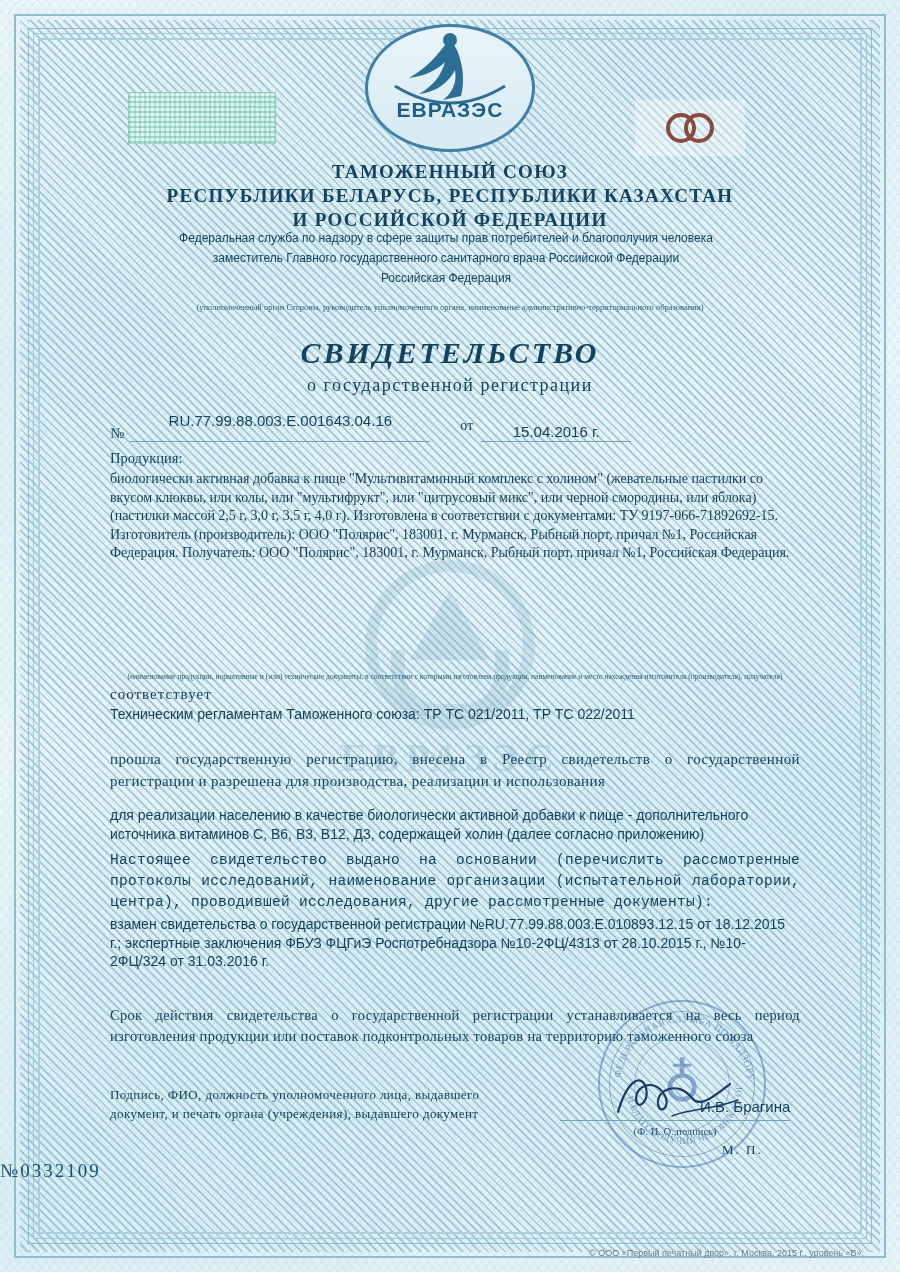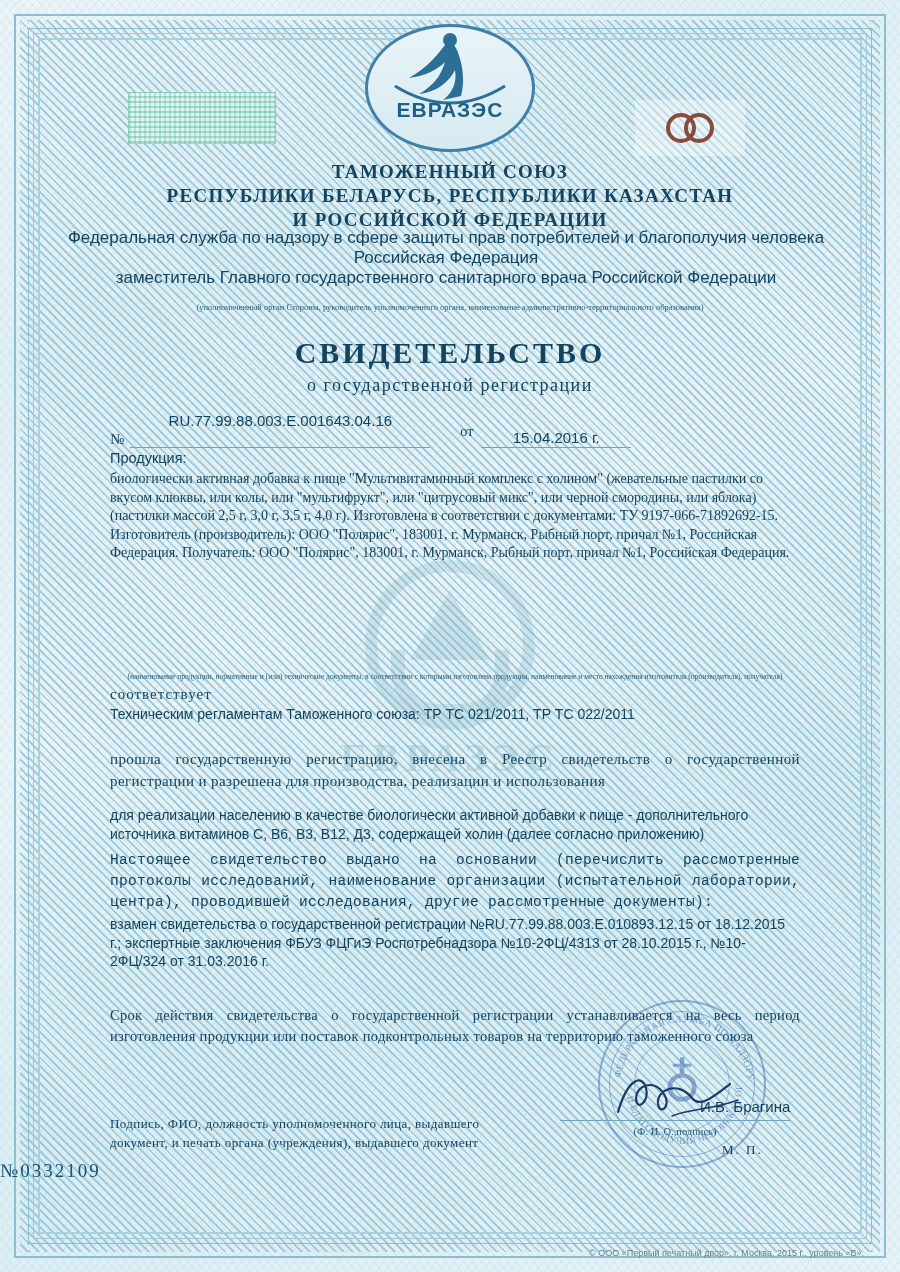--- a/index.html
+++ b/index.html
@@ -141,56 +141,56 @@
     position:absolute; left:0; right:0; top:160px; text-align:center;
     color:#14435f;
   }
   .t-line1, .t-line2, .t-line3{
     font-family:"Liberation Serif", serif;
     font-weight:bold; font-size:19px; letter-spacing:1.3px; line-height:24px;
   }
   .sub-lines{
     position:absolute; left:0; right:8px; top:228px; text-align:center;
     font-family:"Liberation Sans", sans-serif;
-    font-size:17px; line-height:20px; color:#14435f;
+    font-size:12px; line-height:20px; color:#14435f;
   }
   .small-note{
     position:absolute; left:0; right:0; top:302px; text-align:center;
     font-family:"Liberation Serif", serif;
     font-size:8.5px; color:#2b5e7a;
   }
   .main-title{
     position:absolute; left:0; right:0; top:336px; text-align:center;
     font-family:"Liberation Serif", serif;
-    font-size:30px; font-weight:bold; letter-spacing:3px; color:#14435f;
+    font-size:30px; font-weight:bold; letter-spacing:3px; color:#14435f;font-style:italic;
   }
   .main-subtitle{
     position:absolute; left:0; right:0; top:375px; text-align:center;
     font-family:"Liberation Serif", serif;
     font-size:18px; letter-spacing:1.5px; color:#14435f;
   }
 
   .numrow{
     position:absolute; left:110px; top:412px; width:690px;
     display:flex; align-items:flex-end; color:#14435f;
   }
   .numrow .nsym{ font-family:"Liberation Serif", serif; font-size:15px; margin-right:6px; }
   .numrow .nval{
     font-family:"Liberation Sans", sans-serif; font-size:15px;
-    border-bottom:1px solid #6fa6bd; padding:0 6px 18px 6px; min-width:300px; text-align:center;
+    border-bottom:1px solid #6fa6bd; padding:0 6px 12px 6px; min-width:300px; text-align:center;
   }
   .numrow .ot{ font-family:"Liberation Serif", serif; font-size:14px; margin:0 8px 8px 30px; }
   .numrow .dval{
     font-family:"Liberation Sans", sans-serif; font-size:15px;
     border-bottom:1px solid #6fa6bd; padding:0 14px 1px 14px; min-width:150px; text-align:center;
   }
 
   .lbl-prod{
     position:absolute; left:110px; top:450px;
-    font-family:Liberation Sans, sans-serif; font-size:14.5px; color:#14435f;
+    font-family:Liberation Serif, serif; font-size:14.5px; color:#14435f;
   }
   .prod-text{
     position:absolute; left:110px; top:470px; width:690px;
     font-family:Liberation Serif, serif; font-size:14px; line-height:18.5px;
     color:#123f59; text-align:left;
   }
   .hint1{
     position:absolute; left:110px; top:672px; width:690px;
     font-family:"Liberation Serif", serif; font-size:7.5px; color:#2b5e7a;
     text-align:center;
@@ -222,21 +222,21 @@
     font-family:"Liberation Sans", sans-serif; font-size:14px; line-height:18.5px; color:#123f59;
   }
   .para-term{
     position:absolute; left:110px; top:1005px; width:690px;
     font-family:"Liberation Serif", serif; font-size:14.5px; line-height:21px;
     color:#14435f; text-align:justify; letter-spacing:0.3px;
   }
   .sign-label{
     position:absolute; left:110px; top:1085px; width:400px;
     font-family:"Liberation Serif", serif; font-size:13px; line-height:19px;
-    color:#14435f; letter-spacing:0.4px;margin-top:29px;
+    color:#14435f; letter-spacing:0.4px;
   }
   .sign-line{
     position:absolute; left:560px; top:1120px; width:230px;
     border-bottom:1px solid #6fa6bd;
   }
   .sign-name{
     position:absolute; left:700px; top:1098px;
     font-family:"Liberation Sans", sans-serif; font-size:15px; color:#123f59;
   }
   .sign-note{
@@ -325,22 +325,22 @@
   </div>
 
   <div class="title-block">
     <div class="t-line1">ТАМОЖЕННЫЙ СОЮЗ</div>
     <div class="t-line2">РЕСПУБЛИКИ БЕЛАРУСЬ, РЕСПУБЛИКИ КАЗАХСТАН</div>
     <div class="t-line3">И РОССИЙСКОЙ ФЕДЕРАЦИИ</div>
   </div>
 
   <div class="sub-lines">
     <div>Федеральная служба по надзору в сфере защиты прав потребителей и благополучия человека</div>
+    <div>заместитель Главного государственного санитарного врача Российской Федерации</div>
     <div>Российская Федерация</div>
-    <div>заместитель Главного государственного санитарного врача Российской Федерации</div>
   </div>
 
   <div class="small-note">(уполномоченный орган Стороны, руководитель уполномоченного органа, наименование административно-территориального образования)</div>
 
   <div class="main-title">СВИДЕТЕЛЬСТВО</div>
   <div class="main-subtitle">о государственной регистрации</div>
 
   <div class="numrow">
     <span class="nsym">№</span>
     <span class="nval">RU.77.99.88.003.Е.001643.04.16</span>

